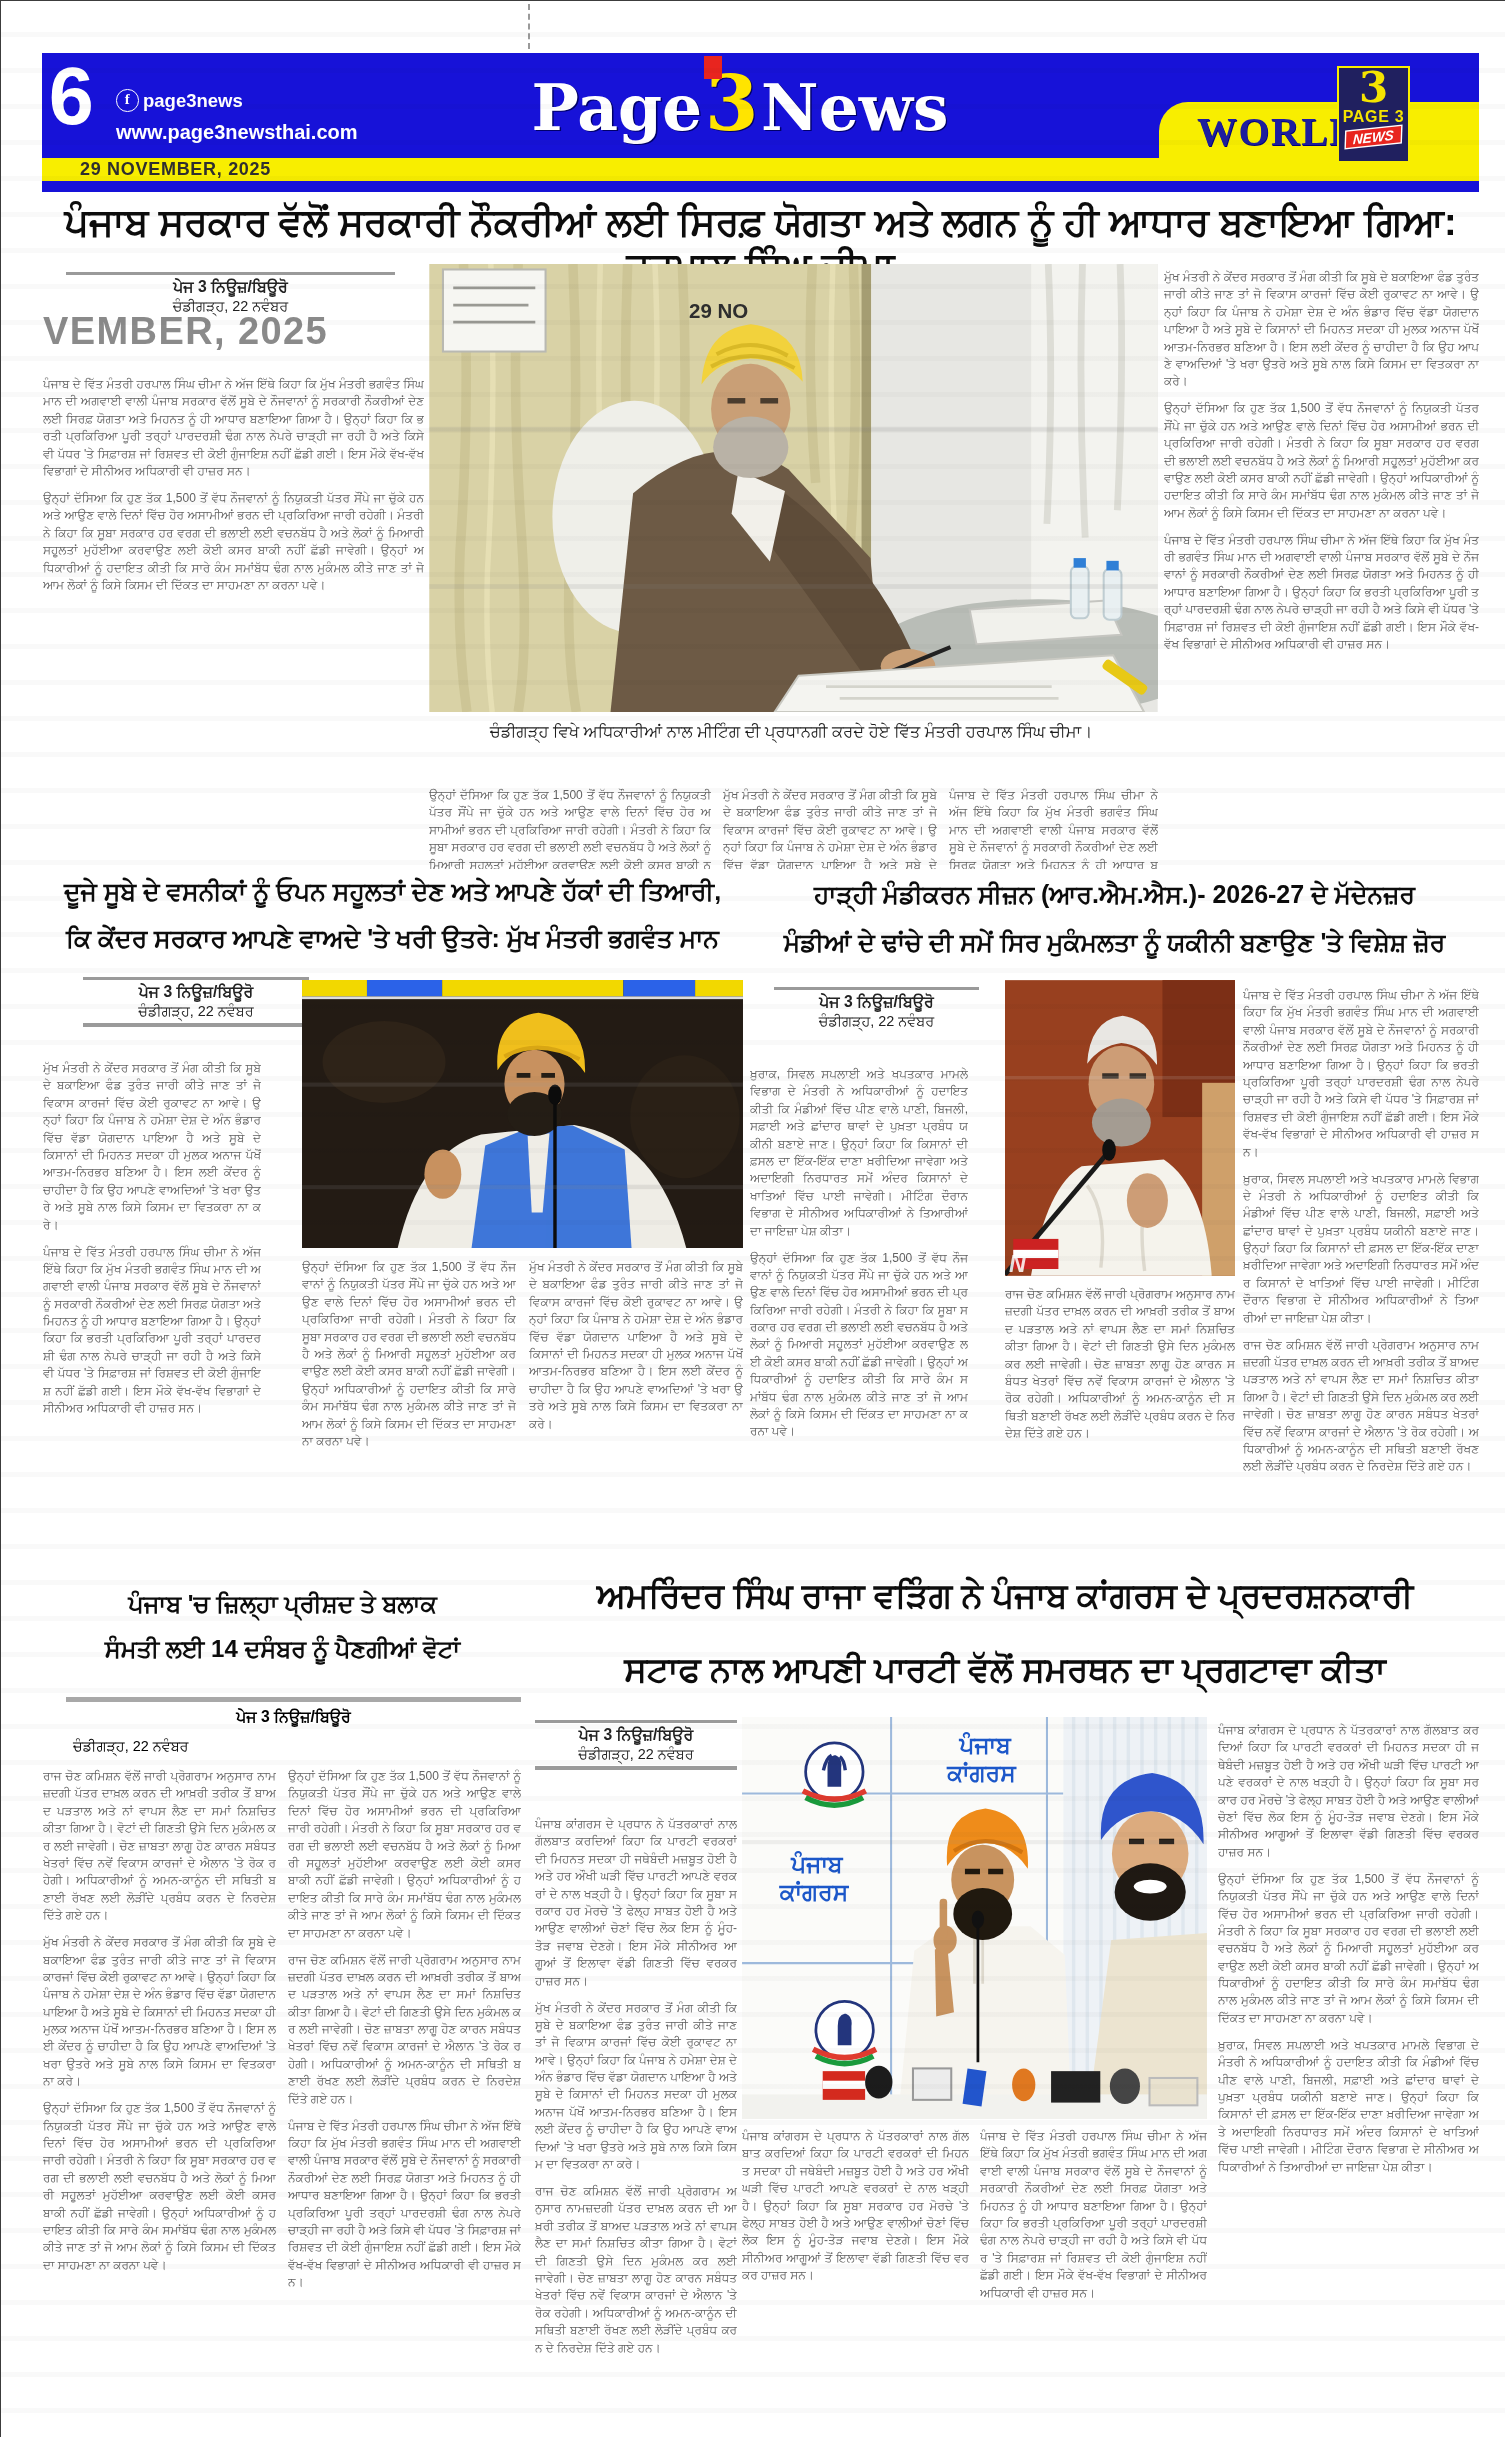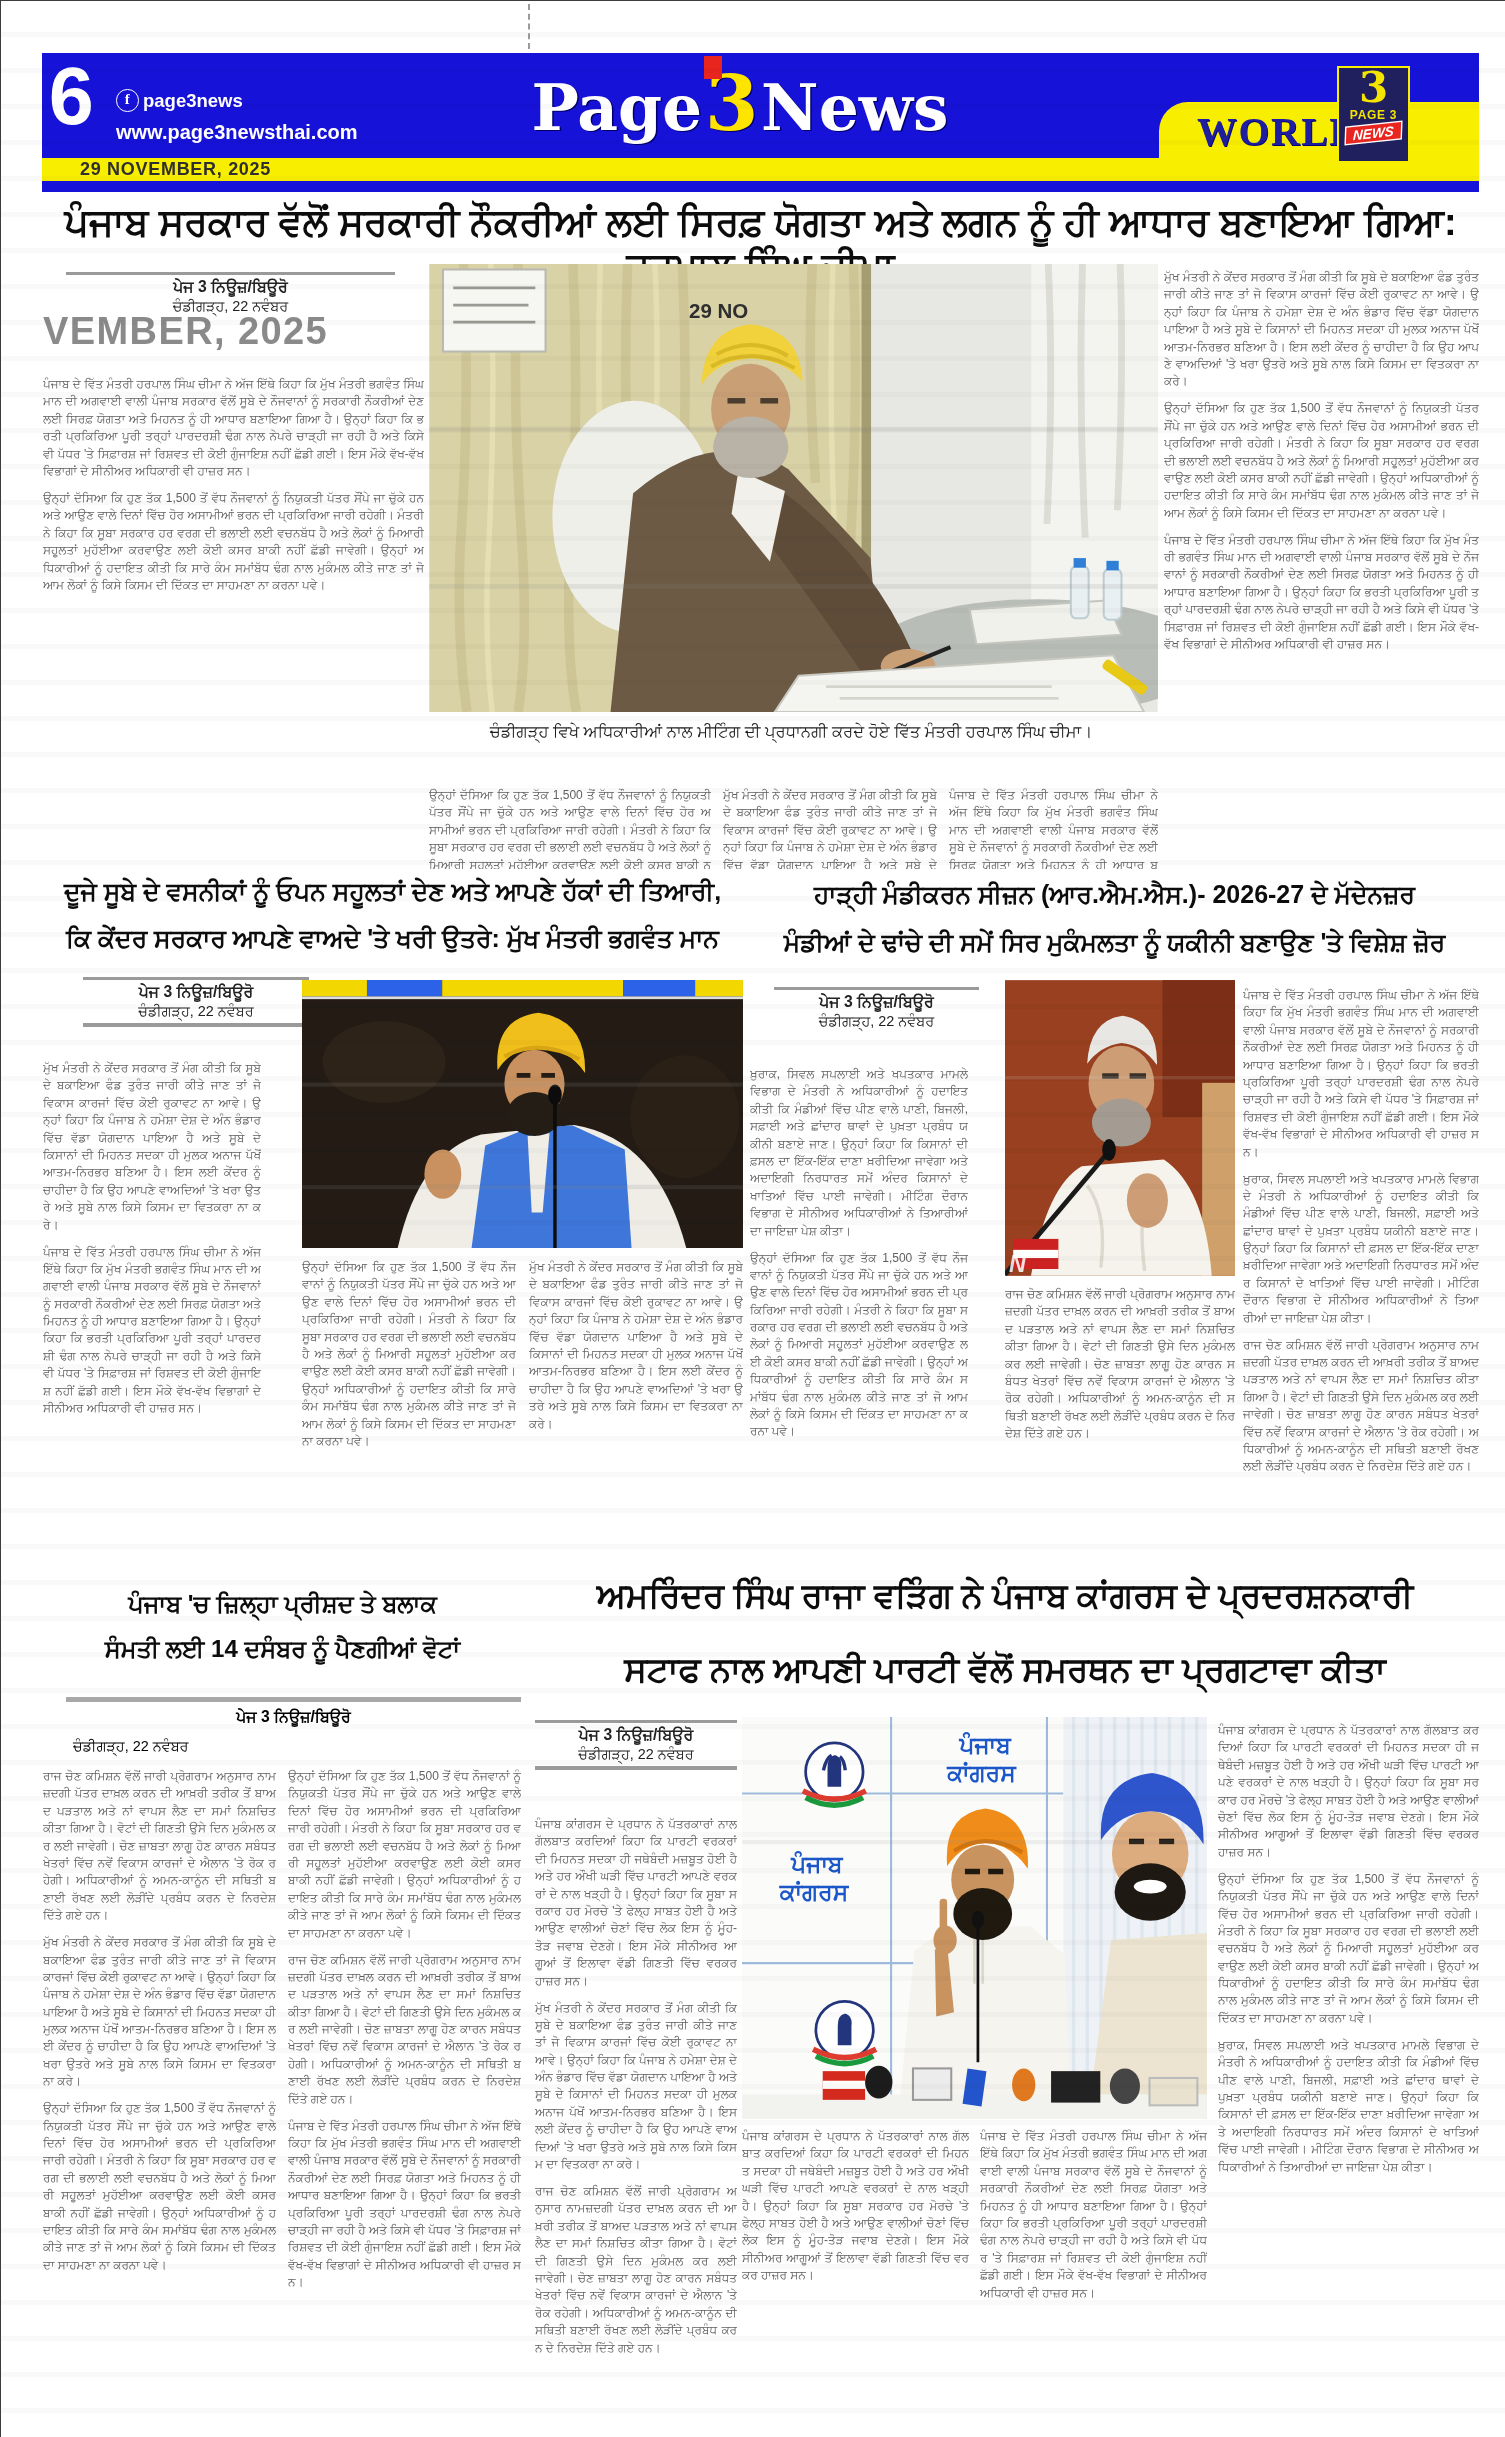--- a/index.html
+++ b/index.html
@@ -19,21 +19,21 @@
   .website{font-size:20px;}
   .masthead{color:#fff;font-family:"DejaVu Serif",serif;font-weight:bold;font-size:63px;
     text-align:center;text-shadow:1.4px 1.4px 0 #00006a;line-height:1;}
   .masthead .m3{color:#ffe400;font-size:1.22em;position:relative;padding:0 2.7px;}
   .masthead .flag{position:absolute;left:1.4px;top:-2.7px;width:18px;height:23px;background:#e8251f;display:inline-block;}
   .worldtab{background:#f8ee00;border-radius:29px 0 0 0;}
   .worldtxt{color:#1e1e9e;font-family:"Liberation Serif",serif;font-weight:bold;font-size:40px;
     letter-spacing:1.4px;text-shadow:0.7px 1.4px 0 #00007a;}
   .logobox{background:#20205f;border:2.1px solid #f8ee00;text-align:center;box-sizing:border-box;}
   .logo3{color:#f5e400;font-weight:bold;font-size:42px;line-height:.95;font-family:"DejaVu Serif",serif;}
-  .logopage3{color:#f5e400;font-weight:bold;font-size:12px;letter-spacing:0.7px;}
+  .logopage3{color:#f5e400;font-weight:bold;font-size:16px;letter-spacing:0.7px;}
   .logonews{background:#e8251f;color:#fff;font-style:italic;font-weight:bold;font-size:13.7px;
     transform:rotate(-6deg) skewX(-8deg);display:inline-block;padding:0.7px 6.8px;margin-top:2.7px;box-shadow:0 0 0 1.4px #fff;}
   .datestrip{background:#f8ee00;}
   .datetxt{color:#2f2f2f;font-weight:bold;font-size:18px;letter-spacing:0.7px;filter:blur(0.4px);}
   .bluestrip{background:#1712d8;}
   
   .hl{font-weight:800;color:#0c0c0c;text-align:center;filter:blur(0.3px);line-height:1.15;}
   .hl-lead{font-size:38px;}
   .hl-mid{font-size:25px;}
   .hl-small{font-size:24px;}

